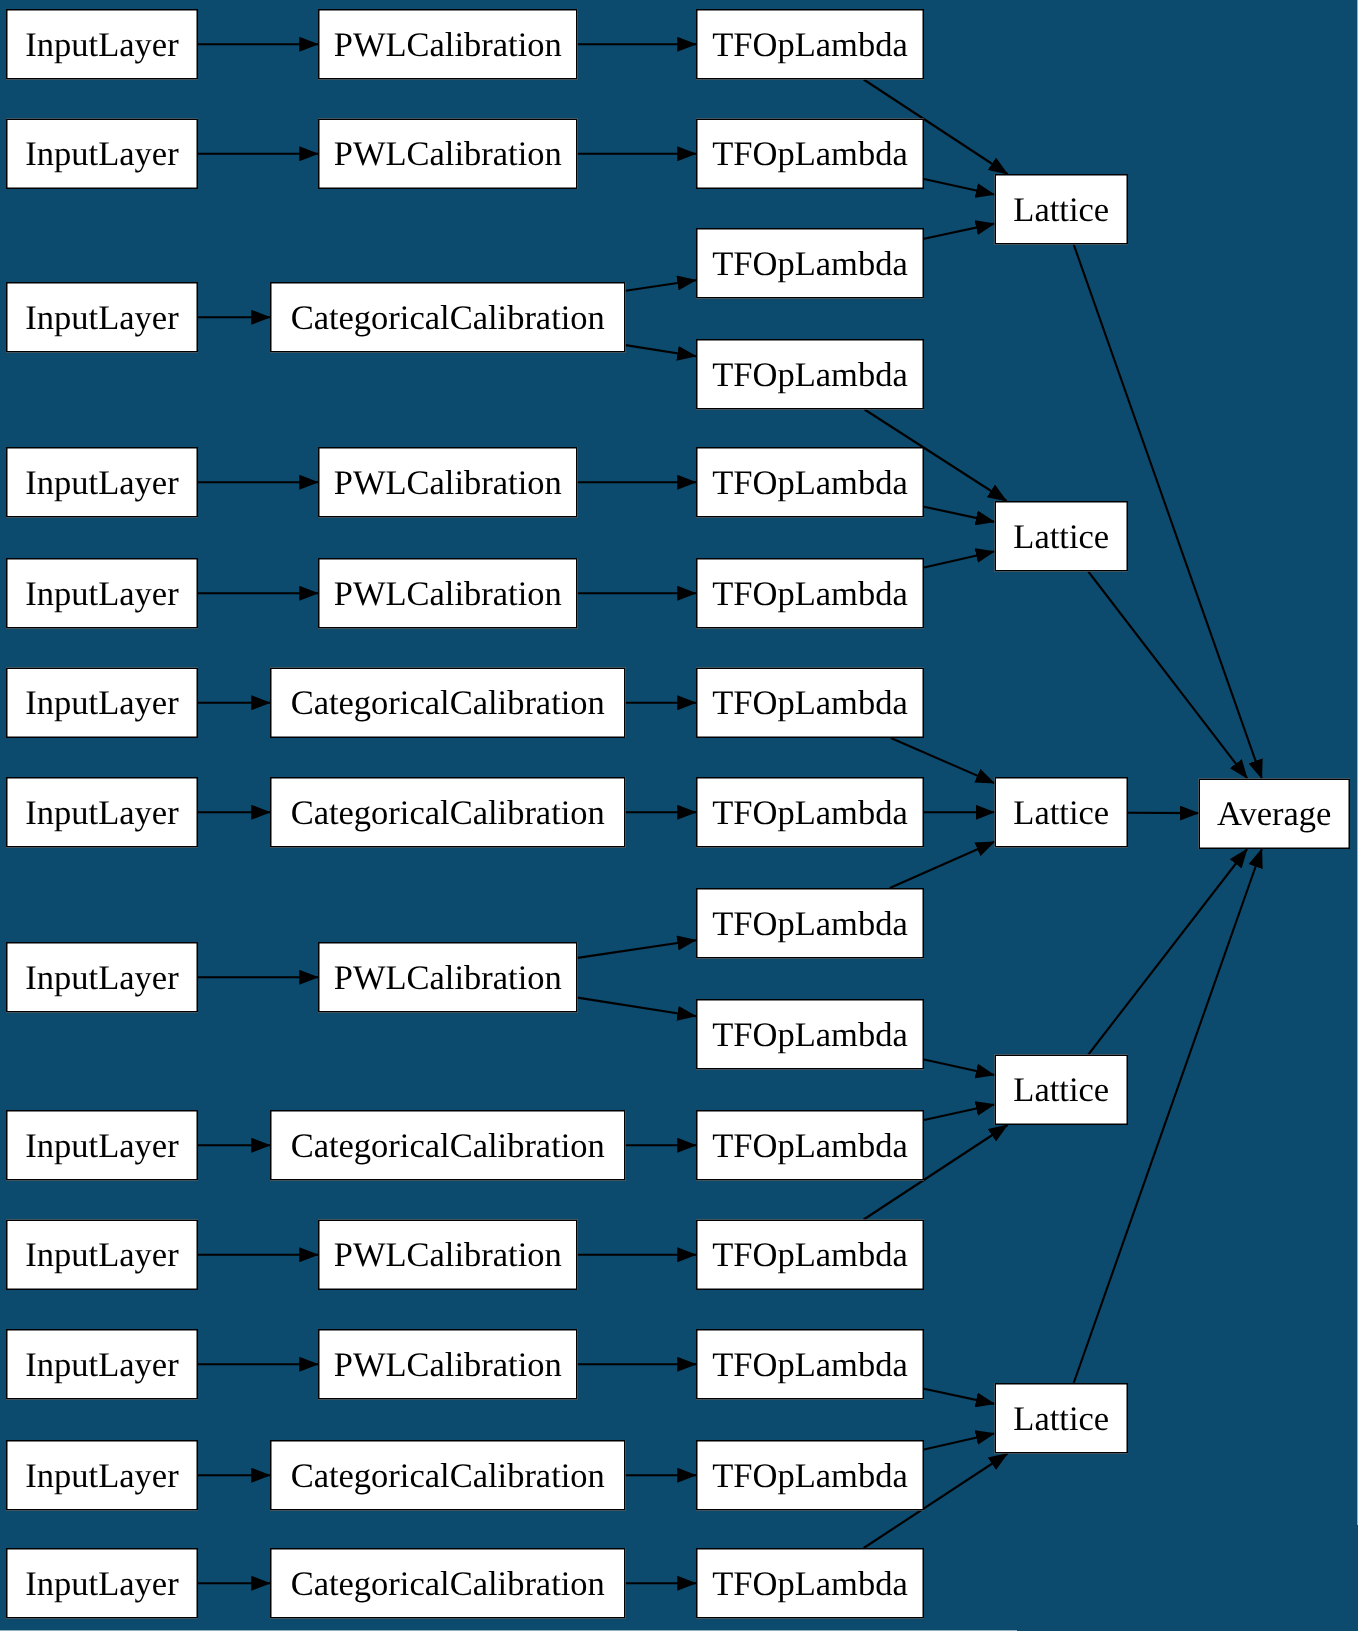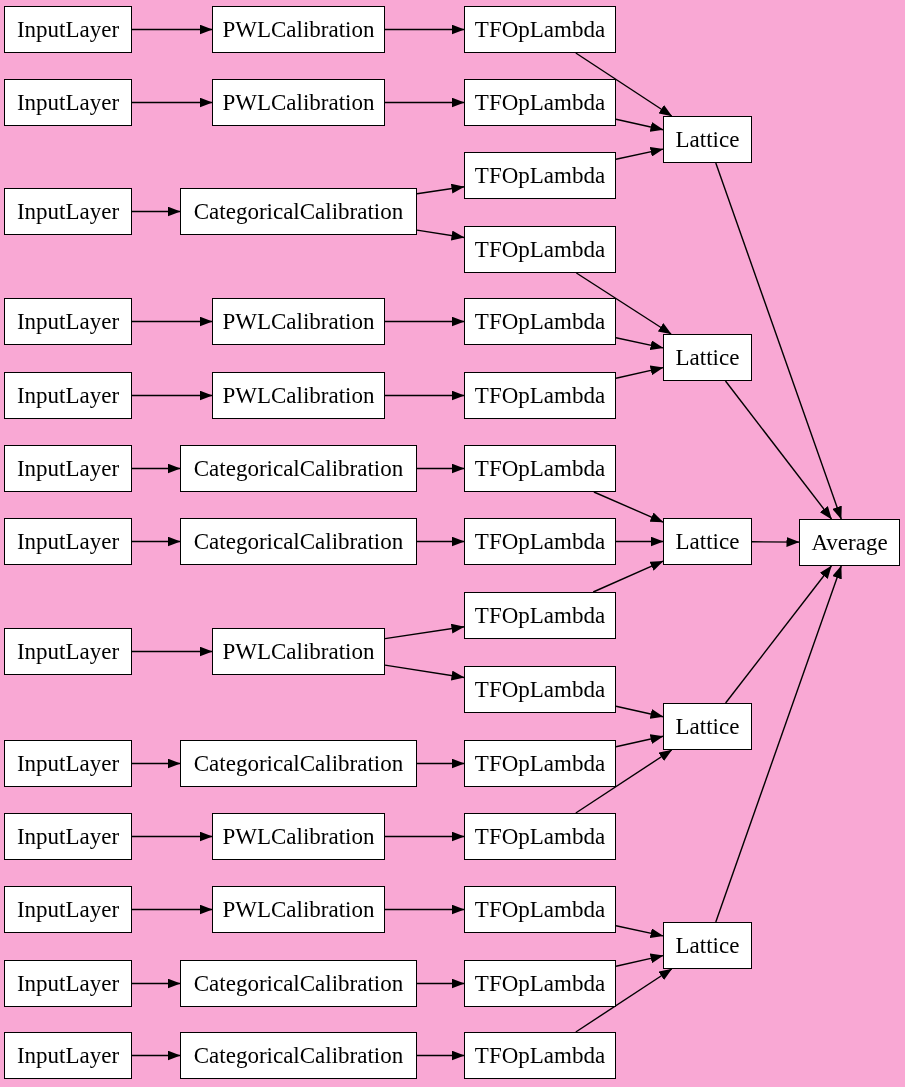--- a/index.html
+++ b/index.html
@@ -26,21 +26,21 @@
     align-items: center;
     justify-content: center;
     font-size: 23px;
     line-height: 1;
     white-space: nowrap;
   }
 </style>
 </head>
 <body>
 
-<div id="canvas" style="background: #f9a8d4;">
+<div id="canvas" style="background: #0c4a6e;">
   <svg id="edge-layer" width="905" height="1087" viewBox="0 0 905 1087" xmlns="http://www.w3.org/2000/svg">
     <defs>
       <marker id="arrowhead" markerUnits="userSpaceOnUse" markerWidth="13" markerHeight="10" viewBox="0 0 13 10" refX="12.5" refY="5" orient="auto">
         <path id="arrowhead-path" d="M0,0 L13,5 L0,10 Z" fill="#000000"></path>
       </marker>
     </defs>
     <g id="edge-group">
         <line x1="132.0" y1="29.5" x2="212.0" y2="29.5" stroke="#000000" stroke-width="1.4" marker-end="url(#arrowhead)"></line>
         <line x1="385.0" y1="29.5" x2="464.0" y2="29.5" stroke="#000000" stroke-width="1.4" marker-end="url(#arrowhead)"></line>
         <line x1="575.8" y1="53.0" x2="671.7" y2="116.0" stroke="#000000" stroke-width="1.4" marker-end="url(#arrowhead)"></line>

